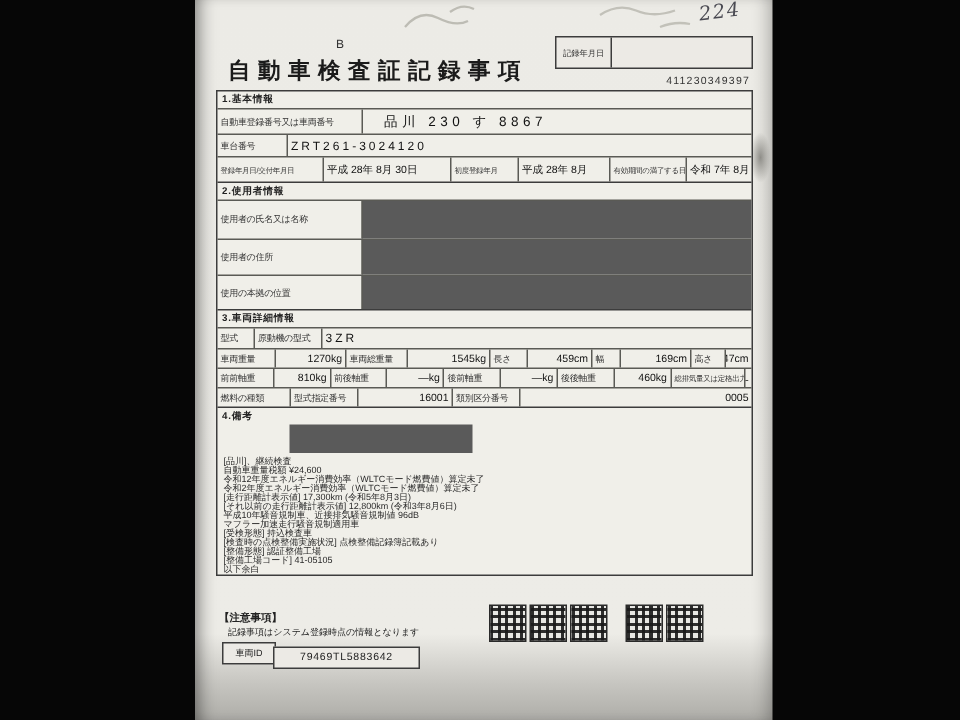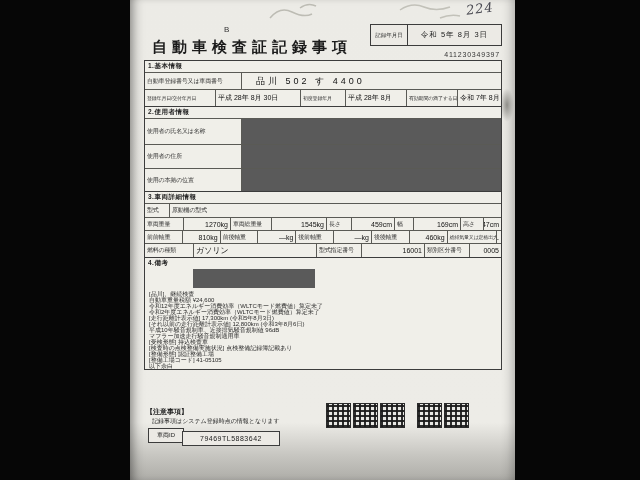--- a/index.html
+++ b/index.html
@@ -55,36 +55,39 @@
   <svg class="scribbles" viewBox="0 0 350 32">
     <path d="M120 18 q10 -12 22 -6 t20 2 M150 8 q8 -6 16 -2" stroke="#bdbcb4" stroke-width="1.5" fill="none"></path>
     <path d="M250 10 q12 -8 24 -3 t26 0 M290 18 q10 -4 20 -2" stroke="#c2c1b9" stroke-width="1.5" fill="none"></path>
   </svg>
 
   <div class="hand">224</div>
   <div class="bmark">B</div>
 
   <div class="recbox">
     <div class="lblcell">記録年月日</div>
-    <div class="valcell">令和 5年 8月 3日</div>
   </div>
 
   <div class="title">自動車検査証記録事項</div>
   <div class="docnum">411230349397</div>
   <div class="smudge"></div>
 
   <div class="form">
 
     <div class="sec">1.基本情報</div>
 
     <div class="row" style="min-height:16px">
       <div class="cell lbl" style="width:92px">自動車登録番号又は車両番号</div>
-      <div class="cell val sp3" style="flex:1;padding-left:14px;font-size:9px">品川 502 す 4400</div>
+      <div class="cell val sp3" style="flex:1;padding-left:14px;font-size:9px">品川 230 す 8867</div>
     </div>
 
+    <div class="row" style="min-height:14px">
+      <div class="cell lbl" style="width:42px">車台番号</div>
+      <div class="cell val sp2" style="flex:1">ZRT261-3024120</div>
+    </div>
 
     <div class="row" style="min-height:16px">
       <div class="cell lbl" style="width:66px;font-size:5px">登録年月日/交付年月日</div>
       <div class="cell val v7" style="width:80px">平成 28年 8月 30日</div>
       <div class="cell lbl" style="width:40px;font-size:5px">初度登録年月</div>
       <div class="cell val v7" style="width:56px">平成 28年 8月</div>
       <div class="cell lbl" style="width:46px;font-size:5px">有効期間の満了する日</div>
       <div class="cell val v7" style="flex:1">令和 7年 8月 29日</div>
     </div>
 
@@ -102,20 +105,21 @@
       <div class="cell lbl" style="width:92px">使用の本拠の位置</div>
       <div class="cell redacted" style="flex:1"></div>
     </div>
 
     <div class="sec">3.車両詳細情報</div>
 
 
     <div class="row" style="min-height:13px">
       <div class="cell lbl" style="width:20px">型式</div>
       <div class="cell lbl" style="width:40px">原動機の型式</div>
+      <div class="cell val sp2" style="flex:1">3ZR</div>
     </div>
 
 
 
     <div class="row" style="min-height:12px">
       <div class="cell lbl" style="width:34px">車両重量</div>
       <div class="cell val v7 rt" style="width:42px">1270kg</div>
       <div class="cell lbl" style="width:36px">車両総重量</div>
       <div class="cell val v7 rt" style="width:50px">1545kg</div>
       <div class="cell lbl" style="width:20px">長さ</div>
@@ -134,21 +138,20 @@
       <div class="cell lbl" style="width:34px">後前軸重</div>
       <div class="cell val v7 rt" style="width:34px">―kg</div>
       <div class="cell lbl" style="width:34px">後後軸重</div>
       <div class="cell val v7 rt" style="width:34px">460kg</div>
       <div class="cell lbl" style="width:46px;font-size:5px">総排気量又は定格出力</div>
       <div class="cell val v7 rt" style="flex:1">1.98L</div>
     </div>
 
     <div class="row" style="min-height:12px">
       <div class="cell lbl" style="width:44px">燃料の種類</div>
-      <div class="cell val" style="width:118px">ガソリン</div>
       <div class="cell lbl" style="width:40px">型式指定番号</div>
       <div class="cell val v7 rt" style="width:58px">16001</div>
       <div class="cell lbl" style="width:40px">類別区分番号</div>
       <div class="cell val v7 rt" style="flex:1">0005</div>
     </div>
 
     <div class="sec">4.備考</div>
 
     <div class="remarks">
       <div class="block"></div>

